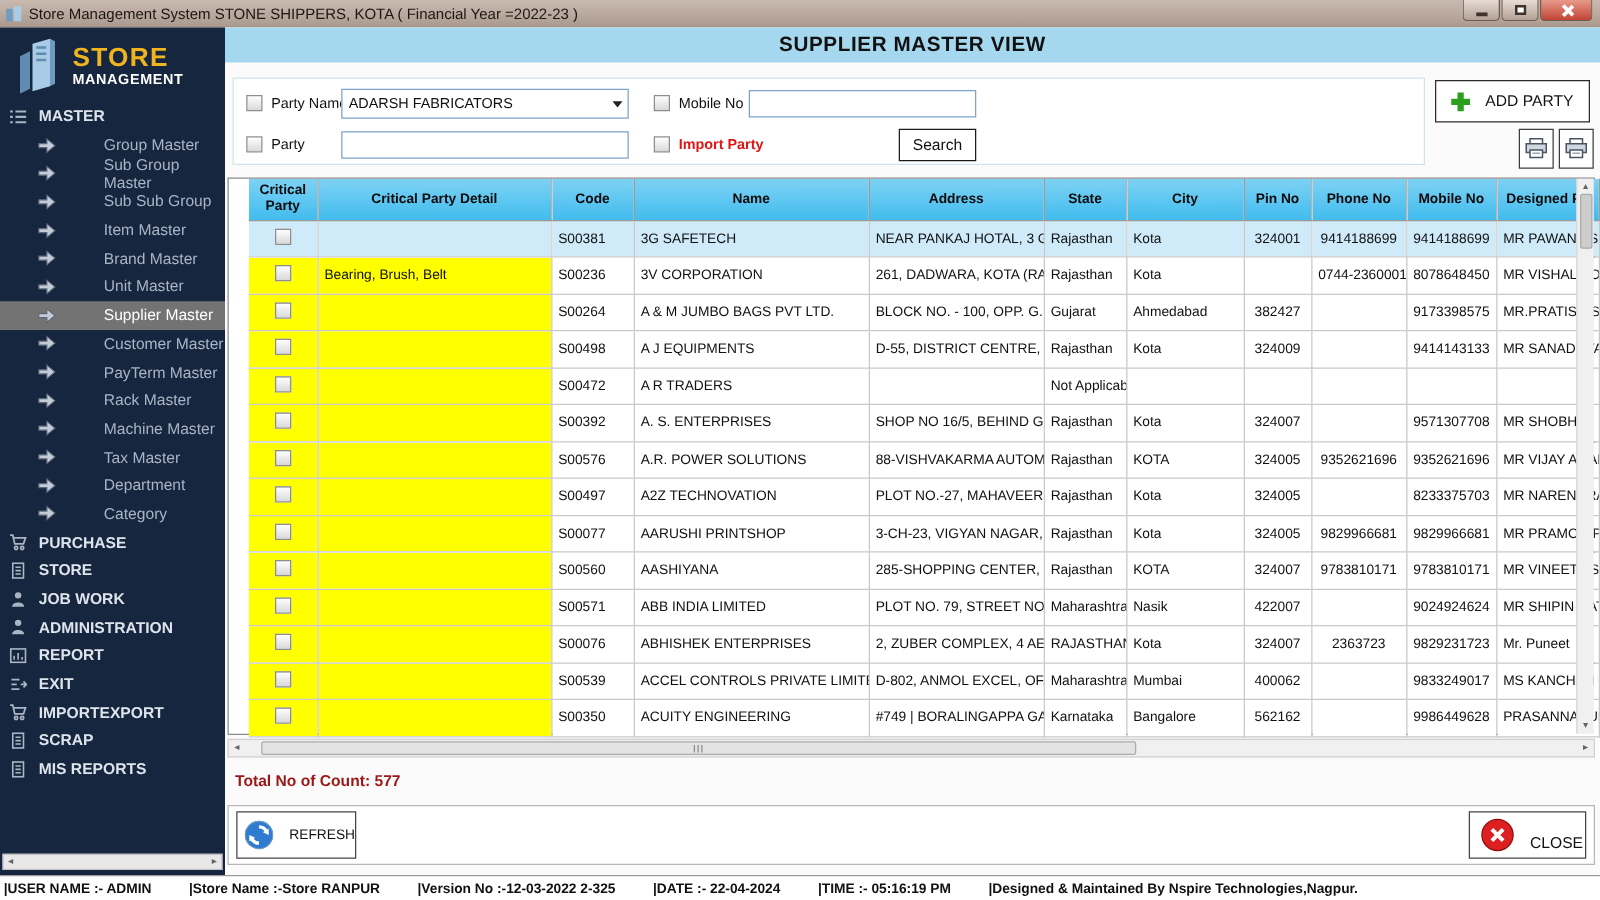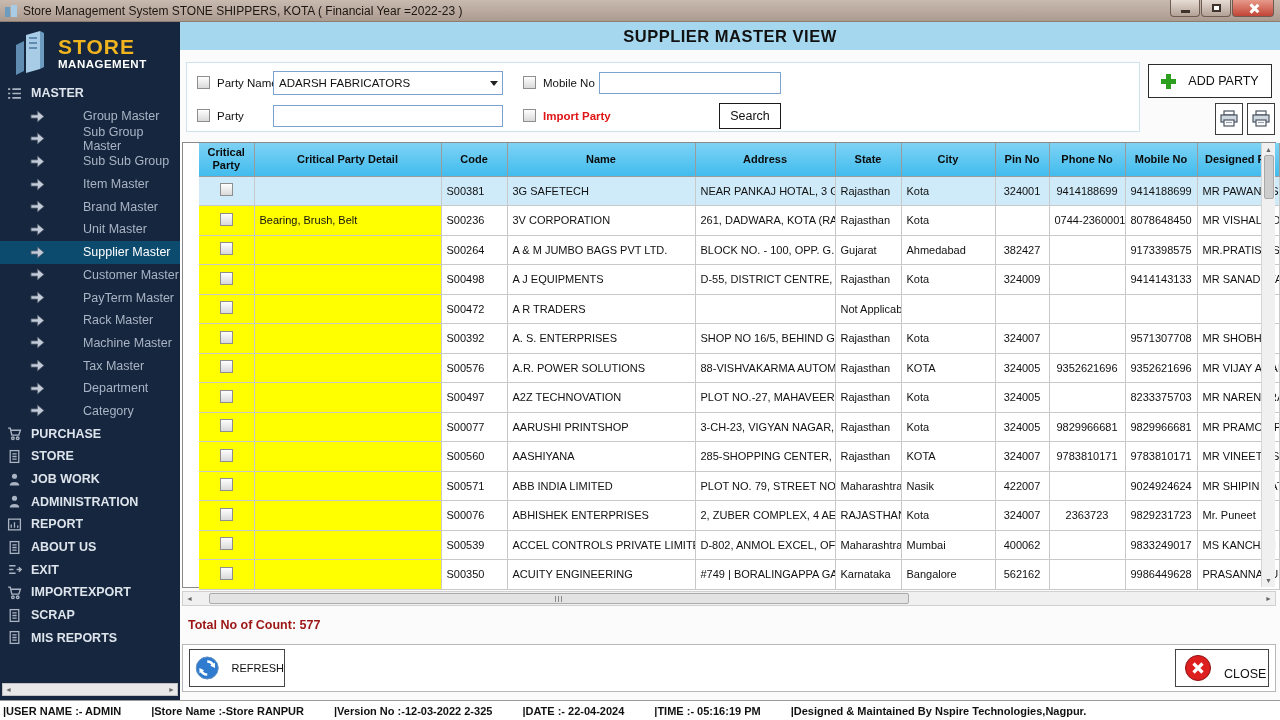--- a/index.html
+++ b/index.html
@@ -30,21 +30,21 @@
   .logo { display:flex; align-items:center; padding:8px 0 6px 10px; height:60px; }
   .logo-icon { width:42px; height:44px; margin-right:6px; }
   .logo-line1 { color:#f0b41e; font-weight:bold; font-size:21px; letter-spacing:1px; line-height:22px; }
   .logo-line2 { color:#ffffff; font-weight:bold; font-size:11.5px; letter-spacing:.5px; }
   .nav { display:block; }
   .nav-item { display:flex; align-items:center; height:22.7px; cursor:pointer; }
   .nav-item.nav-header { padding-left:7px; }
   .nav-item.nav-header .nav-label { color:#dde4ec; font-weight:bold; font-size:12.5px; margin-left:9px; }
   .nav-item.nav-sub { padding-left:30px;gap:31px; }
   .nav-item.nav-sub .nav-label { color:#a9b4c4; font-size:12.5px; margin-left:7px; }
-  .nav-item.selected { background:#0c4a6e; }
+  .nav-item.selected { background:#737373; }
   .nav-item.selected .nav-label { color:#ffffff; }
   .nav-ico { width:15px; height:15px; flex:0 0 auto; }
   .side-hscroll { position:absolute; left:2px; right:2px; bottom:4px; height:13px;
     background:#e8e8e8; border:1px solid #c2c2c2; display:flex; align-items:center;
     justify-content:space-between; padding:0 2px; }
   .scroll-arrow { font-size:7px; color:#666; line-height:1; }
 
   
   .main { position:absolute; top:22px; left:180px; width:1100px; height:678px; background:#fbfbfb; }
   .view-band { position:absolute; top:0; left:0; width:1100px; height:28px; background:#a5d8ee;
@@ -371,26 +371,20 @@
         <span class="nav-label">ADMINISTRATION</span>
       </div>
 
       <div class="nav-item nav-header">
         <svg class="nav-ico">
           <use href="#i-chart"></use>
         </svg>
         <span class="nav-label">REPORT</span>
       </div>
 
-      <div class="nav-item nav-header">
-        <svg class="nav-ico">
-          <use href="#i-doc"></use>
-        </svg>
-        <span class="nav-label">ABOUT US</span>
-      </div>
 
       <div class="nav-item nav-header">
         <svg class="nav-ico">
           <use href="#i-exit"></use>
         </svg>
         <span class="nav-label">EXIT</span>
       </div>
 
       <div class="nav-item nav-header">
         <svg class="nav-ico">

